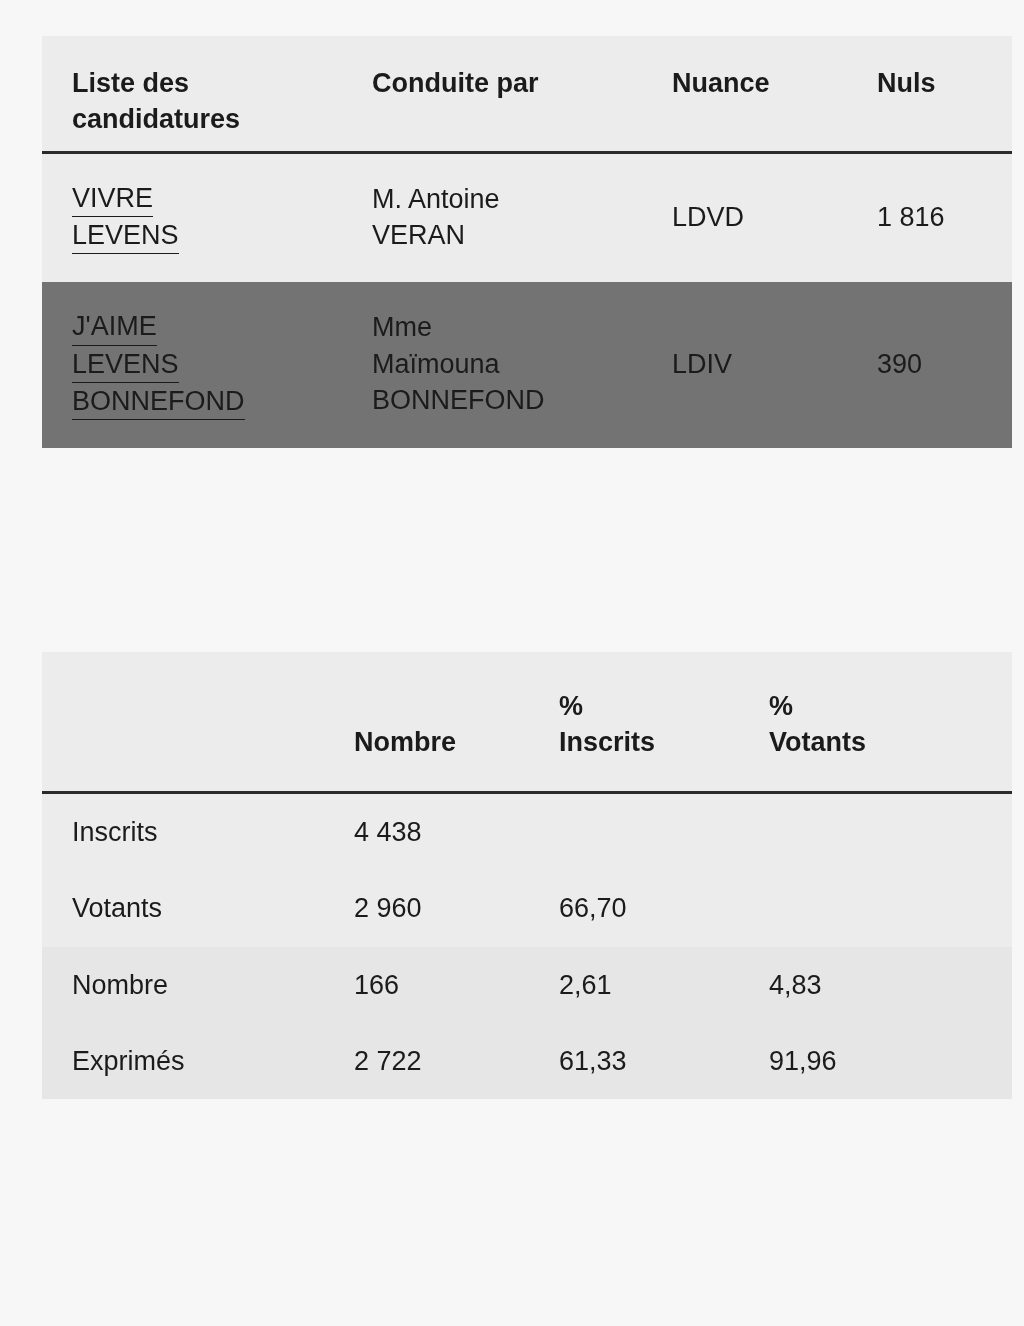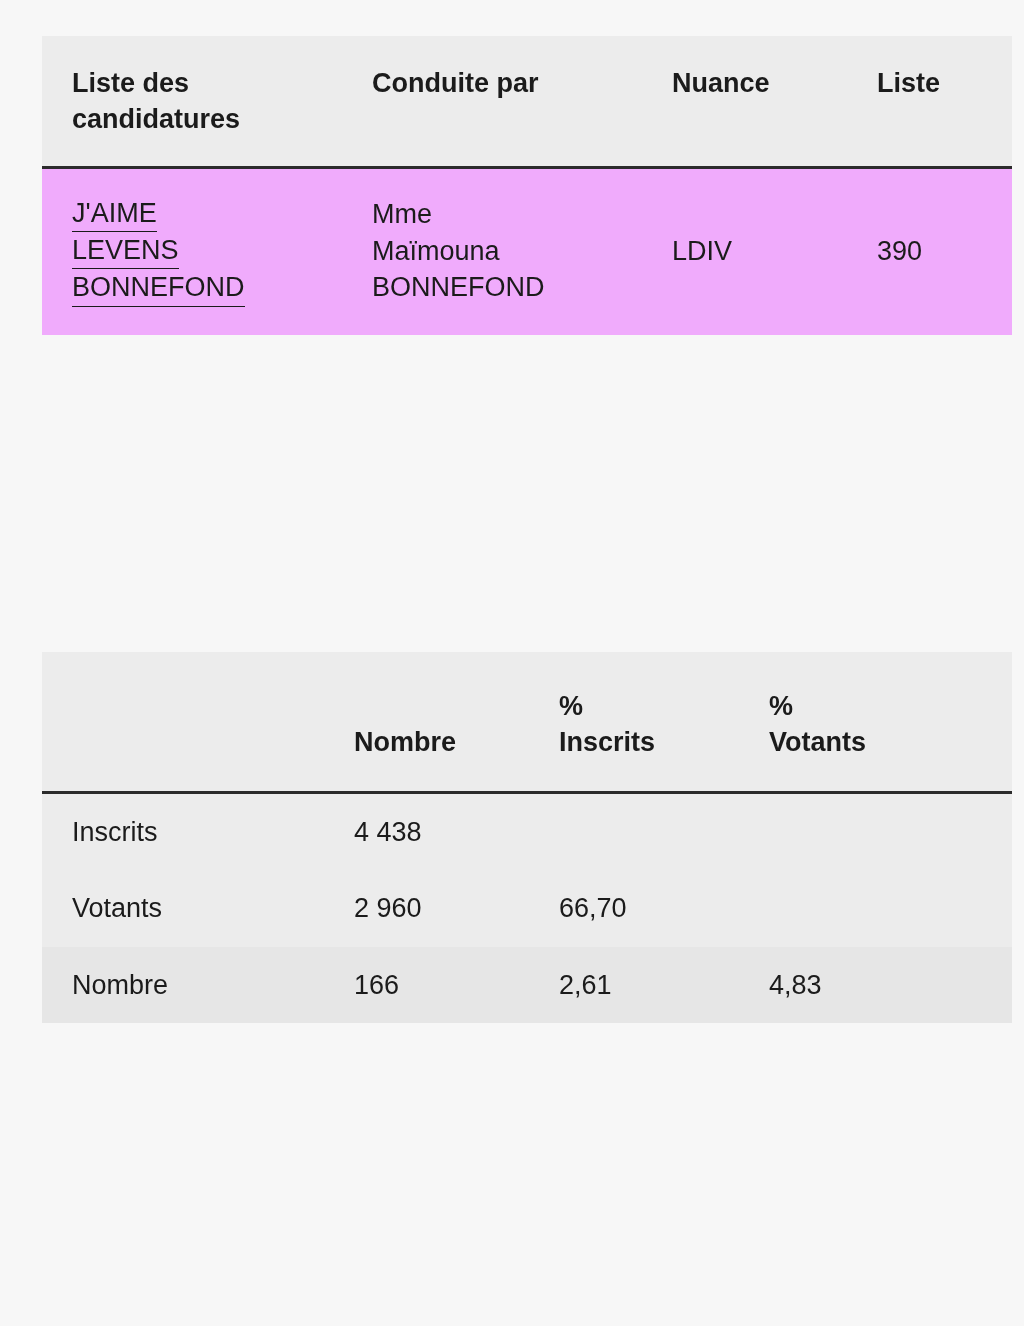--- a/index.html
+++ b/index.html
@@ -36,36 +36,36 @@
     background: #ececec;
     font-size: 27px;
     font-weight: 700;
     text-align: left;
     padding: 0;
     vertical-align: top;
     line-height: 1.32;
     color: #1b1b1b;
   }
   .th-pad {
-    padding: 30px 0 29px 0;
+    padding: 30px 0 14px 0;
   }
   .table-candidatures thead tr {
     border-bottom: 3px solid #2b2b2b;
   }
   .table-candidatures tbody td {
     font-size: 27px;
     font-weight: 400;
     line-height: 1.36;
     vertical-align: middle;
     padding: 26px 0 28px 0;
     background: #ececec;
     color: #1b1b1b;
   }
   .table-candidatures tbody tr.alt td {
-    background: #f0abfc;
+    background: #737373;
   }
   .col-liste  { width: 300px; padding-left: 30px !important; }
   .col-cond   { width: 300px; }
   .col-nuance { width: 205px; }
   .col-voix   { width: 135px; }
 
   .th-liste  { padding-left: 30px; }
   .th-nuance { padding-left: 0; }
   .th-voix   { padding-left: 0; }
 
@@ -136,25 +136,37 @@
             <span class="hdr-break">candidatures</span>
           </div>
         </th>
         <th class="col-cond">
           <div class="th-pad">Conduite par</div>
         </th>
         <th class="col-nuance th-nuance">
           <div class="th-pad">Nuance</div>
         </th>
         <th class="col-voix th-voix">
-          <div class="th-pad">Liste</div>
+          <div class="th-pad">Nuls</div>
         </th>
       </tr>
     </thead>
     <tbody>
+      <tr>
+        <td class="col-liste">
+          <span class="liste-name"><span class="u">VIVRE</span></span>
+          <span class="liste-name"><span class="u">LEVENS</span></span>
+        </td>
+        <td class="col-cond">
+          <span class="hdr-break">M. Antoine</span>
+          <span class="hdr-break">VERAN</span>
+        </td>
+        <td class="col-nuance nuance-cell">LDVD</td>
+        <td class="col-voix voix-cell">1 816</td>
+      </tr>
       <tr class="alt">
         <td class="col-liste">
           <span class="liste-name"><span class="u">J'AIME</span></span>
           <span class="liste-name"><span class="u">LEVENS</span></span>
           <span class="liste-name"><span class="u">BONNEFOND</span></span>
         </td>
         <td class="col-cond">
           <span class="hdr-break">Mme</span>
           <span class="hdr-break">Maïmouna</span>
           <span class="hdr-break">BONNEFOND</span>
@@ -195,16 +207,22 @@
         <td class="p-col-nb">2 960</td>
         <td class="p-col-insc">66,70</td>
         <td class="p-col-vot"></td>
       </tr>
       <tr class="alt">
         <td class="p-col-label">Nombre</td>
         <td class="p-col-nb">166</td>
         <td class="p-col-insc">2,61</td>
         <td class="p-col-vot">4,83</td>
       </tr>
+      <tr class="alt">
+        <td class="p-col-label">Exprimés</td>
+        <td class="p-col-nb">2 722</td>
+        <td class="p-col-insc">61,33</td>
+        <td class="p-col-vot">91,96</td>
+      </tr>
     </tbody>
   </table>
 
 </div>
 
 </body></html>

